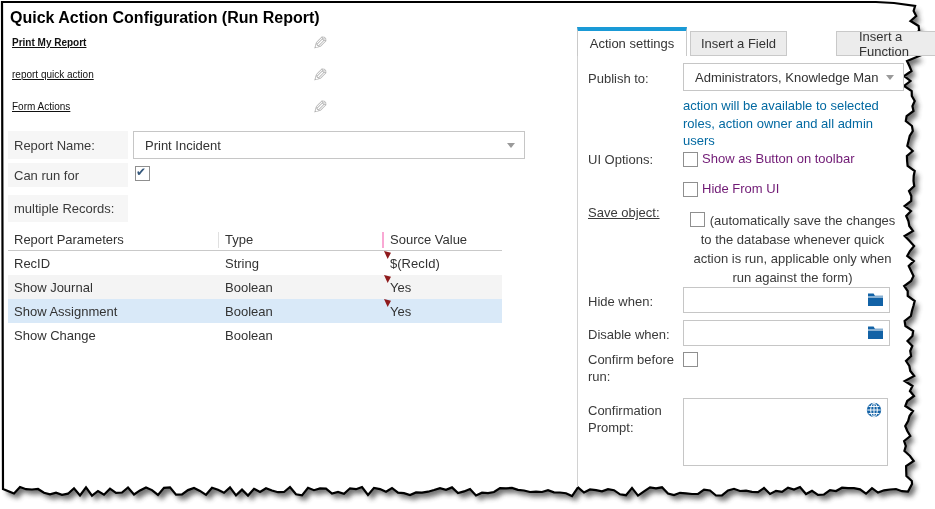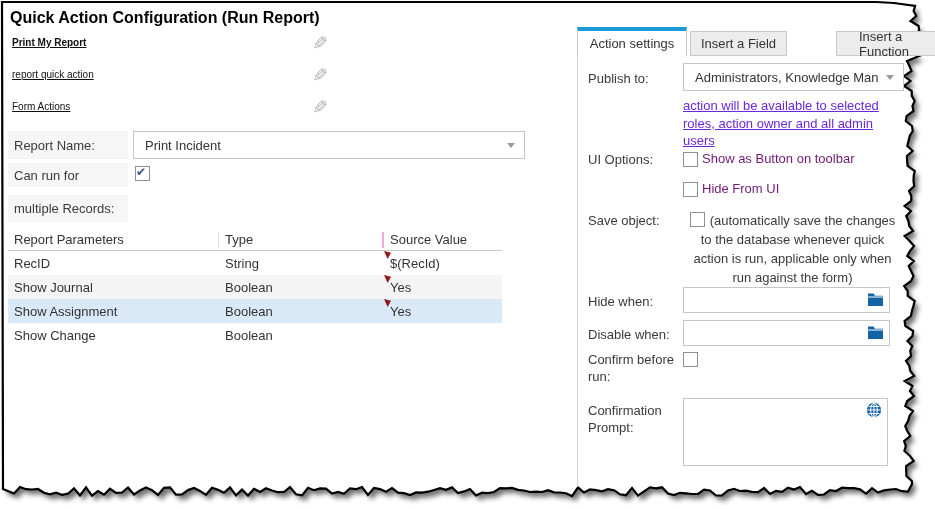--- a/index.html
+++ b/index.html
@@ -43,21 +43,21 @@
        box-sizing:border-box;font-size:13px;color:#333;}
   .tab.active{left:577px;top:27px;width:110px;height:29px;background:#fff;
        border-left:1px solid #c9c9c9;border-right:1px solid #c9c9c9;border-top:4px solid #1a9ad6;}
   .tab.i1{left:690px;width:97px;}
   .tab.i2{left:836px;width:118px;padding-left:22px;}
   .tab.inactive{top:31px;height:25px;background:#ececec;border:1px solid #c9c9c9;}
   #panel-border{position:absolute;left:577px;top:56px;height:431px;width:0;border-left:1px solid #d2d2d2;}
   .rlbl{position:absolute;left:588px;width:95px;line-height:17px;color:#3a3a3a;}
   .field{position:absolute;left:683px;border:1px solid #c6c6c6;background:#fff;box-sizing:border-box;}
   .icon-btn{position:absolute;cursor:pointer;line-height:0;}
-  .helper{position:absolute;left:683px;width:218px;line-height:17.5px;color:#6d28d9;text-decoration:underline;}
+  .helper{position:absolute;left:683px;width:218px;line-height:17.5px;color:#0369a1;}
   .cb-row-label{position:absolute;color:#701a75;}
   .wrap-text{position:absolute;left:683px;width:219px;line-height:19px;color:#3a3a3a;text-align:center;}
   .wrap-text .cb-inline{display:inline-block;position:relative;width:13px;height:13px;
         border:1px solid #8f8f8f;background:#fff;vertical-align:-2px;margin-right:5px;cursor:pointer;}
 </style>
 </head>
 <body>
 
 <div id="stage">
 
@@ -144,21 +144,21 @@
       <span class="arrow"></span>
     </div>
     <div class="helper" style="top:97px;">action will be available to selected roles, action owner and all admin users</div>
 
     <div class="rlbl" style="top:151px;">UI Options:</div>
     <div class="cb" style="left:683px;top:152px;"></div>
     <div class="cb-row-label" style="left:702px;top:151px;">Show as Button on toolbar</div>
     <div class="cb" style="left:683px;top:182px;"></div>
     <div class="cb-row-label" style="left:702px;top:181px;">Hide From UI</div>
 
-    <div class="rlbl" style="top:212px;">Save object:</div>
+    <div class="rlbl" style="top:204px;text-decoration:underline;">Save object:</div>
     <div class="wrap-text" style="top:211px;"><span class="cb-inline"></span><span>(automatically save the changes to the database whenever quick action is run, applicable only when run against the form)</span></div>
 
     <div class="rlbl" style="top:293px;">Hide when:</div>
     <div class="field" style="top:287px;width:207px;height:26px;"></div>
     <div class="icon-btn" style="left:867px;top:292px;">
       <svg width="17" height="15" viewBox="0 0 17 15">
         <path d="M1 1.5 h5.6 l1.3 2.2 H16 V14 H1 z" fill="#1262a6"></path>
         <line x1="1" y1="5" x2="16" y2="5" stroke="#ffffff" stroke-width="1"></line>
       </svg>
     </div>

